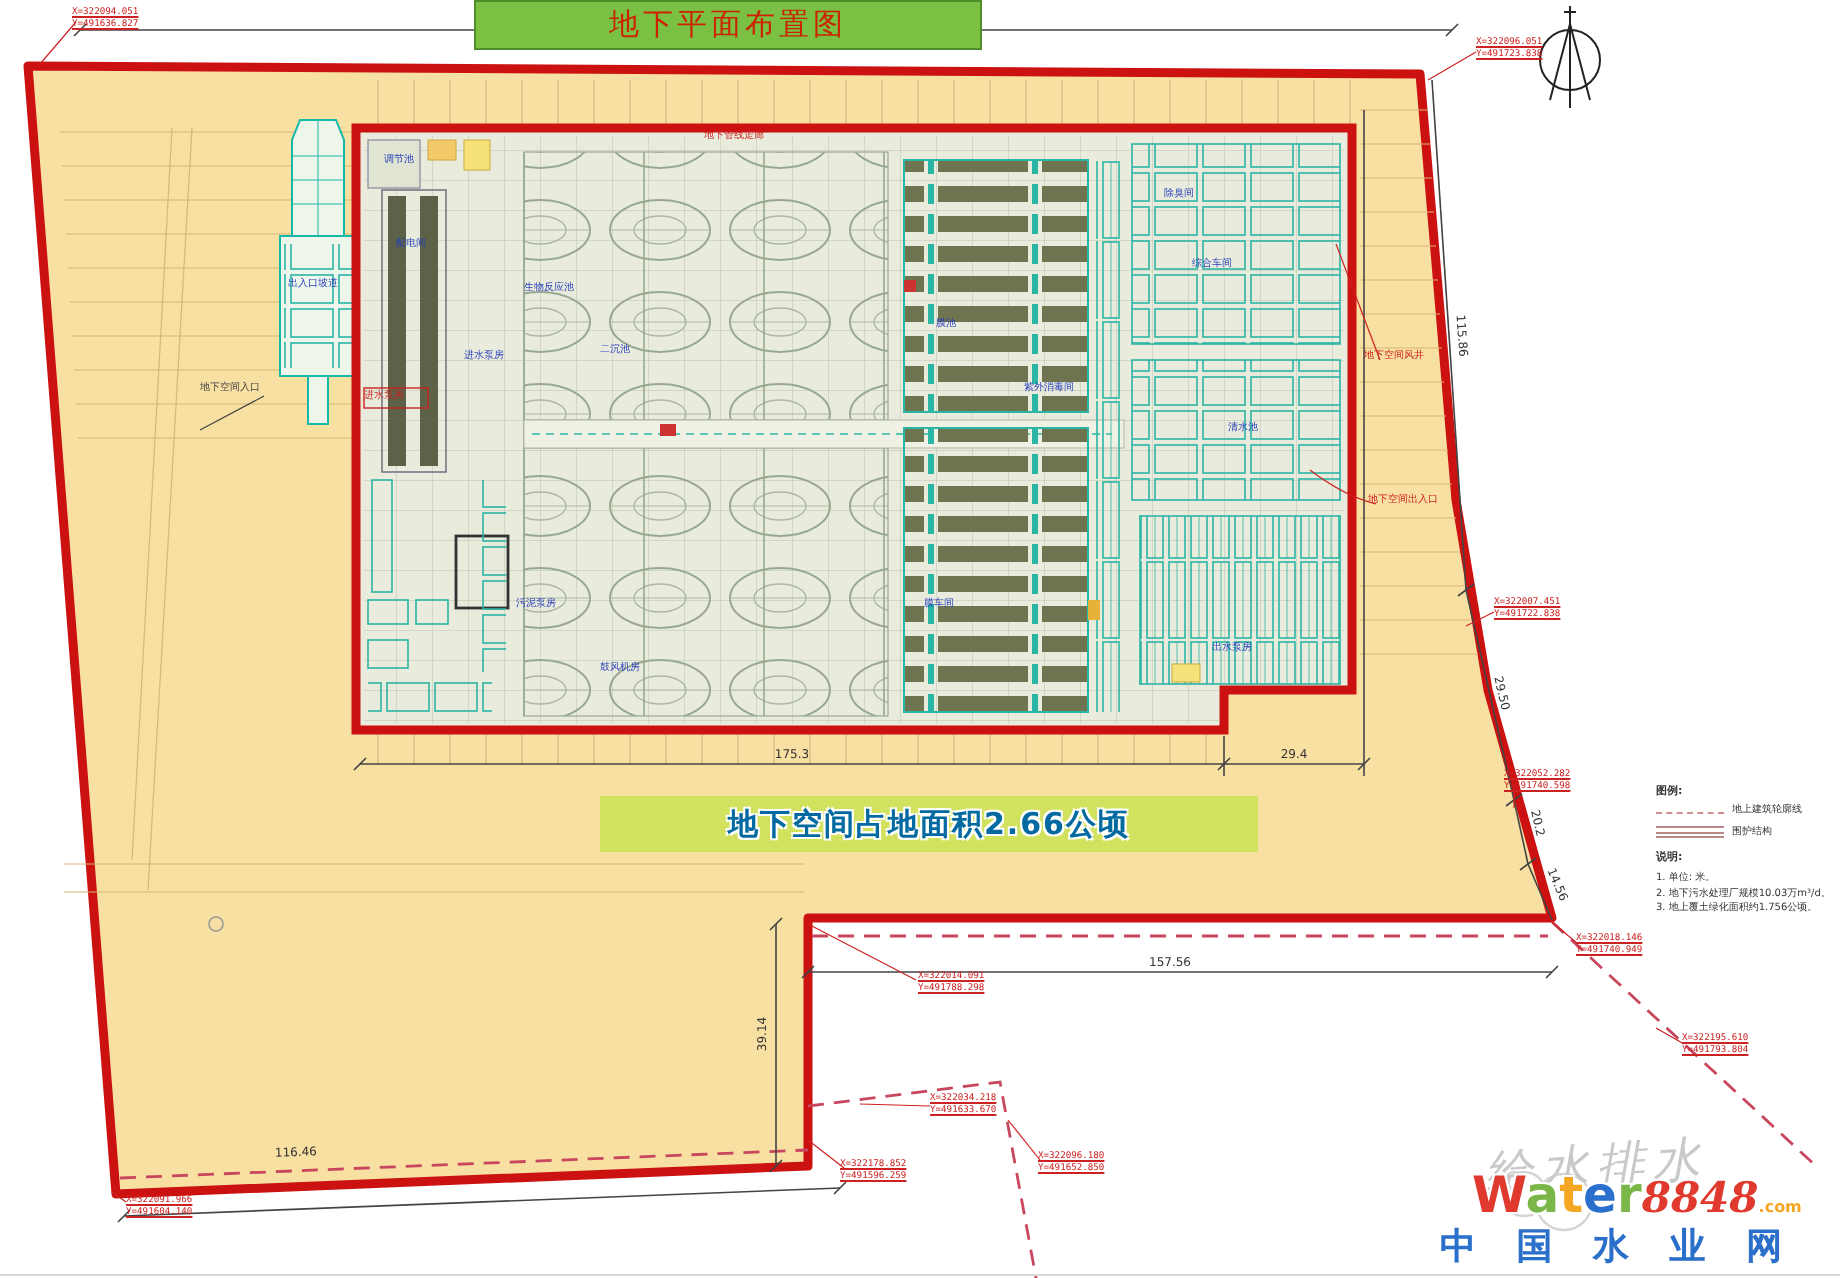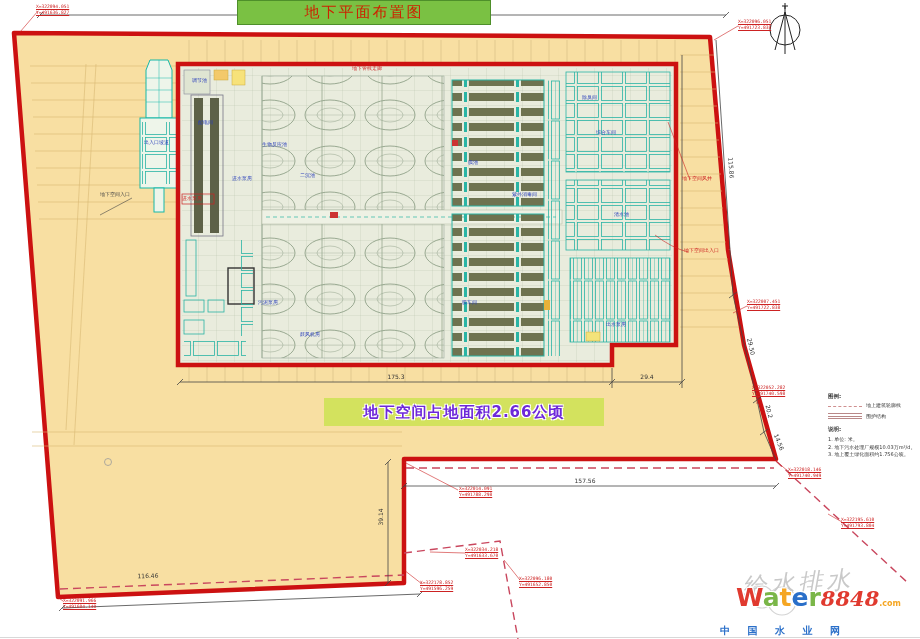--- a/index.html
+++ b/index.html
@@ -3,24 +3,24 @@
 <meta charset="utf-8">
 <style>
   html,body{margin:0;padding:0;background:#fff;}
   #stage{position:relative;width:920px;height:639px;background:#ffffff;overflow:hidden;
          font-family:"DejaVu Sans",sans-serif;}
   .abs{position:absolute;}
   
   .title-box{left:237px;top:0;width:252px;height:23px;background:#7ac143;border:1px solid #4e8f2a;
       display:flex;align-items:center;justify-content:center;color:#cc2200;font-weight:normal;
       font-size:15px;letter-spacing:2px;}
-  .area-box{left:300px;top:398px;width:280px;height:28px;background:#d3e25e;
-      display:flex;align-items:center;justify-content:center;color:#6d28d9;font-weight:bold;
+  .area-box{left:300px;top:398px;width:329px;height:28px;background:#d3e25e;
+      display:flex;align-items:center;justify-content:center;color:#0369a1;font-weight:bold;
       font-size:15px;letter-spacing:1px;
-      text-shadow:-1px -1px 0 #fff,1px -1px 0 #fff,-1px 1px 0 #fff,1px 1px 0 #fff;margin-left:24px;}
+      text-shadow:-1px -1px 0 #fff,1px -1px 0 #fff,-1px 1px 0 #fff,1px 1px 0 #fff;}
   
   .coord{font-family:"DejaVu Sans Mono",monospace;font-size:4.6px;line-height:1.25;color:#c22;
       white-space:nowrap;}
   .coord span{display:block;text-decoration:underline;}
   
   .pl{font-size:5px;line-height:1;white-space:nowrap;}
   .pl-blue{color:#2a3fbb;}
   .pl-red{color:#c22;}
   .pl-dark{color:#444;}
   
@@ -33,22 +33,22 @@
   .legend .notes{margin-top:3px;}
   .legend .notes div{white-space:nowrap;}
   
   .wm{right:2px;bottom:4px;width:210px;height:60px;}
   .wm-script{position:absolute;left:34px;top:-8px;color:#c9c9c9;font-family:"DejaVu Serif",serif;
       font-style:italic;font-size:24px;letter-spacing:4px;transform:rotate(-4deg);}
   .wm-word{position:absolute;left:28px;top:8px;font-size:25px;font-weight:bold;
       text-shadow:-1px -1px 0 #fff,1px -1px 0 #fff,-1px 1px 0 #fff,1px 1px 0 #fff;}
   .wm-num{font-family:"DejaVu Serif",serif;font-style:italic;font-size:21px;color:#e03a2f;}
   .wm-tld{font-size:8px;color:#f5a623;font-weight:bold;}
-  .wm-cn{position:absolute;left:12px;top:36px;color:#2a6fc9;font-weight:bold;font-size:10px;
-      letter-spacing:7px;white-space:nowrap;margin-top:13px;}
+  .wm-cn{position:absolute;left:12px;top:36px;color:#2a6fc9;font-weight:bold;font-size:18px;
+      letter-spacing:7px;white-space:nowrap;}
   .c-red{color:#e03a2f;} .c-grn{color:#7ab648;} .c-org{color:#f5a623;} .c-blu{color:#2a6fc9;}
   .bottom-rule{left:0;bottom:1px;width:920px;border-top:1px solid #d8d8d8;height:0;}
 </style>
 </head>
 <body>
 
 <div id="stage">
 
   <svg class="abs" style="left:0;top:0" width="920" height="639" viewBox="0 0 920 639">
     <defs>

